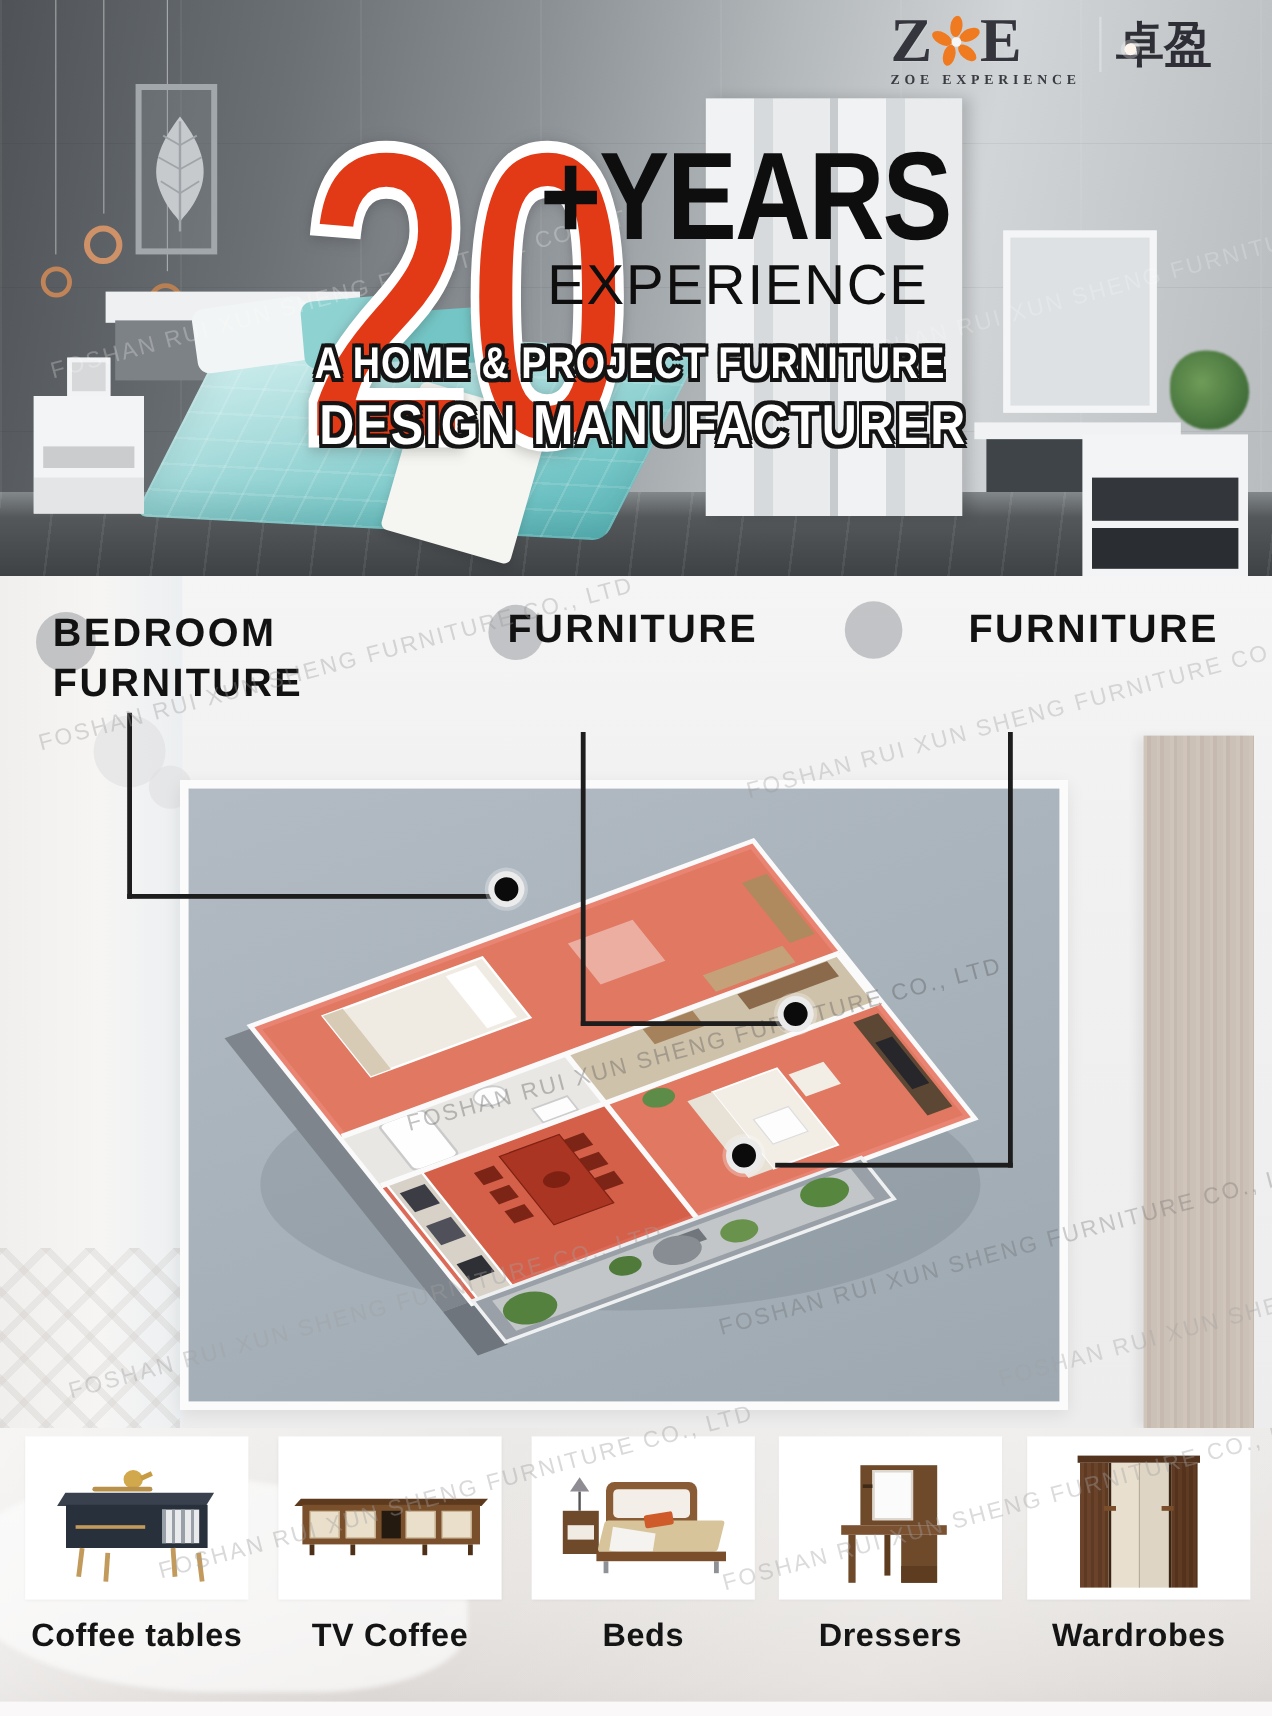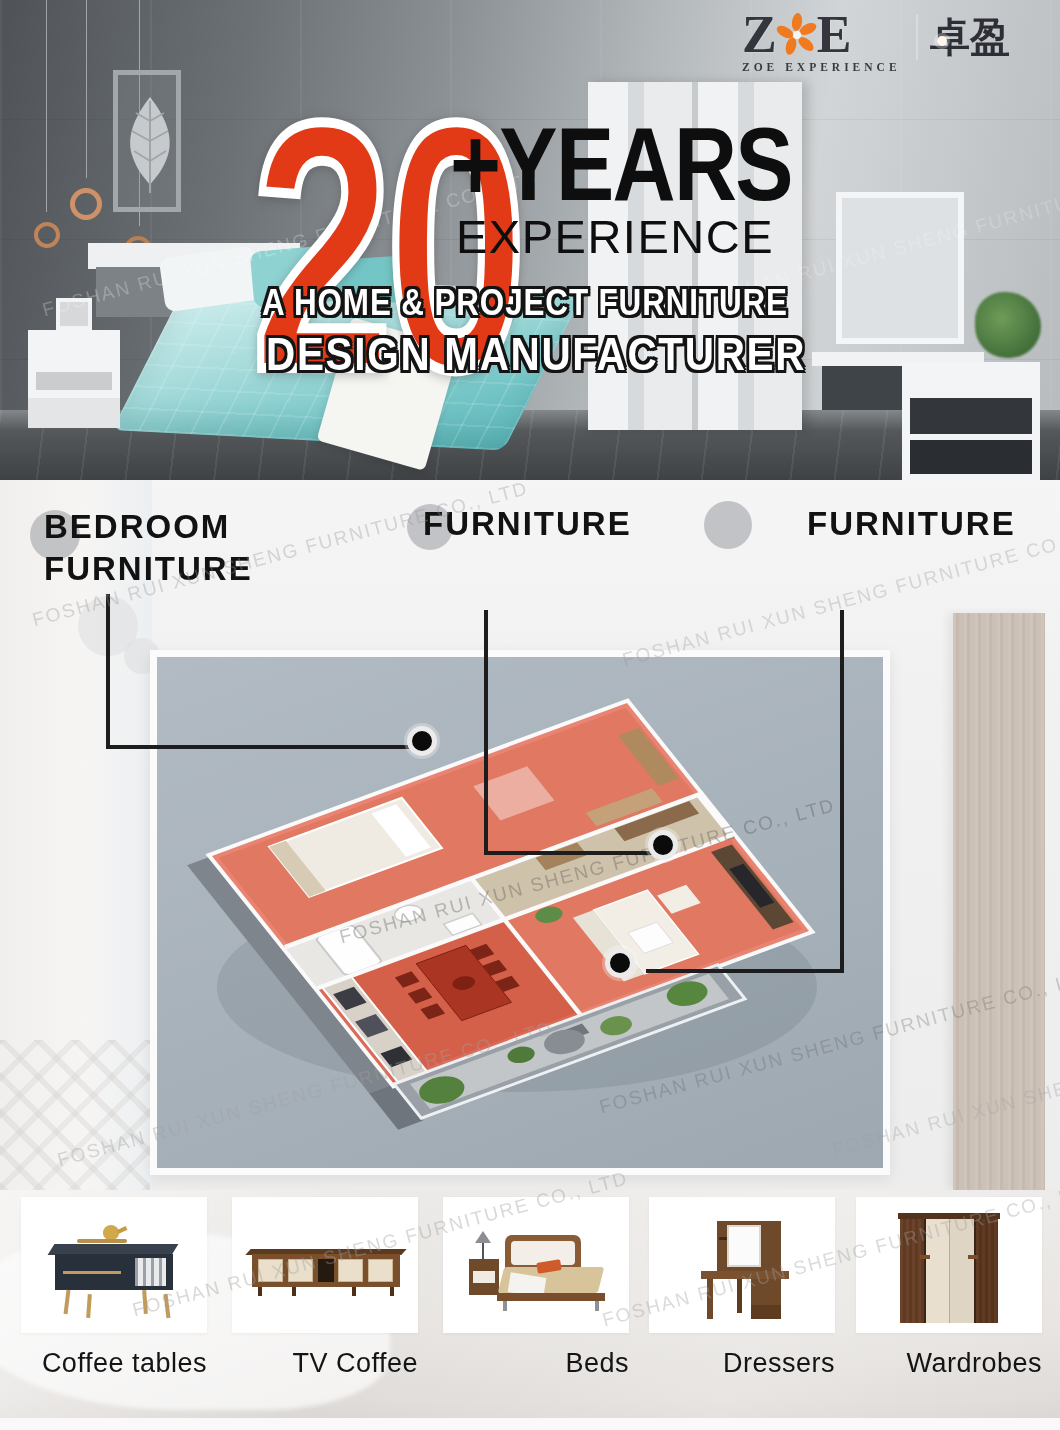--- a/index.html
+++ b/index.html
@@ -93,21 +93,21 @@
 
   
   .bottom { position:absolute; left:0; top:1190px; width:1060px; height:240px;
     background:linear-gradient(180deg,#eceae8 0%,#e7e4e1 55%,#dfdbd8 88%,#d8d4d1 100%); }
   .bottom .sheen { position:absolute; inset:0;
     background:linear-gradient(115deg, rgba(255,255,255,.55) 0%, rgba(255,255,255,0) 35%, rgba(255,255,255,.25) 70%, rgba(255,255,255,0) 100%); }
   .bottom-strip { position:absolute; left:0; top:228px; width:1060px; height:12px; background:#faf8f8; }
   .bed-blob { position:absolute; left:-30px; top:40px; width:420px; height:180px; border-radius:40% 60% 30% 50%;
     background:rgba(252,252,252,.7); filter:blur(2px); }
   .card { position:absolute; top:7px; width:186px; height:136px; background:#ffffff; box-shadow:0 1px 3px rgba(0,0,0,.05); }
-  .cat-label { position:absolute; top:158px; width:186px; text-align:right; font-size:27px; color:#141414; letter-spacing:.5px; }
+  .cat-label { position:absolute; top:158px; width:186px; text-align:center; font-size:27px; color:#141414; letter-spacing:.5px;font-weight:bold; }
 
   
   .fx { position:absolute; }
   
   .ct-teapot { left:82px; top:28px; width:16px; height:15px; border-radius:50% 50% 45% 45%; background:#d2a84c; }
   .ct-spout { left:96px; top:31px; width:10px; height:4px; background:#c69b41; transform:rotate(-25deg); }
   .ct-tray { left:56px; top:42px; width:50px; height:4px; background:#b8904a; border-radius:2px; }
   .ct-top { left:30px; top:47px; width:124px; height:11px; background:#39414e; transform:skewX(-32deg); }
   .ct-body { left:34px; top:57px; width:118px; height:36px; background:#28303c; }
   .ct-nook { left:114px; top:61px; width:31px; height:28px; background:#e9eaeb;

